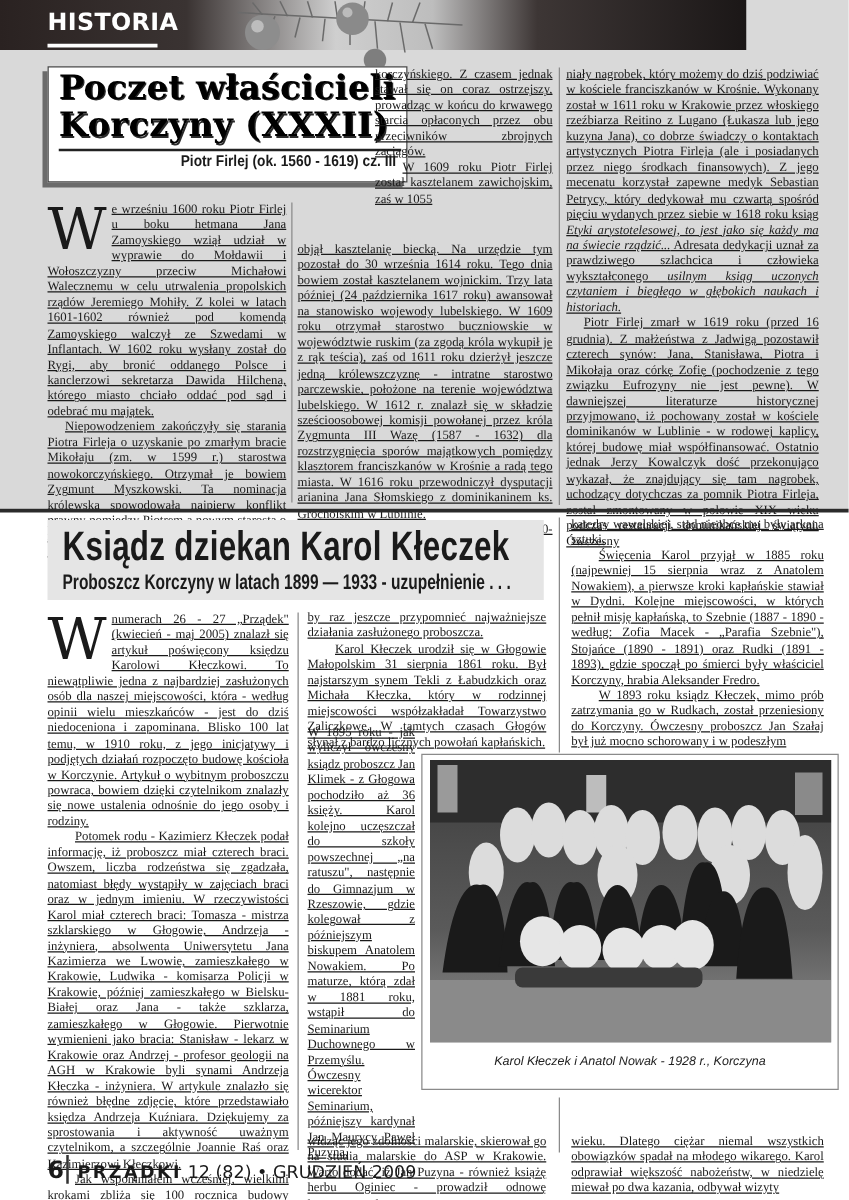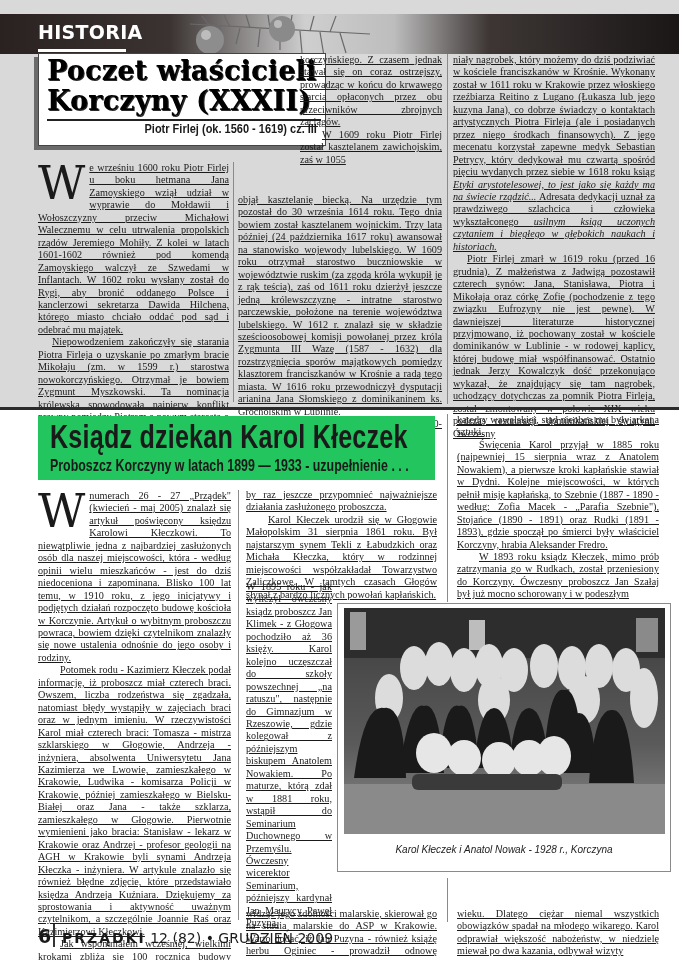--- a/index.html
+++ b/index.html
@@ -2,21 +2,21 @@
 <html><head>
 <meta charset="utf-8">
 <style>
   * { box-sizing: border-box; margin: 0; padding: 0; }
   html, body { width: 679px; height: 960px; overflow: hidden; background: #ffffff; }
   body { position: relative; font-family: "Liberation Serif", serif; color: #1a1a1a; }
 
   
   .top-panel { position: absolute; left: 0; top: 0; width: 679px; height: 407px; background: #d9d9d9; }
   .header-band {
-    position: absolute; left: 0; top: 14px; width: 679px; height: 40px;
+    position: absolute; left: 0; top: 0; width: 597px; height: 40px;
     background: linear-gradient(90deg, #2a2221 0%, #3a3332 25%, #cfcfcf 45%, #bdbdbd 58%, #3d3635 72%, #1b1717 100%);
   }
   .section-label {
     position: absolute; left: 38px; top: 7px; color: #fff;
     font-family: "DejaVu Sans", sans-serif; font-weight: bold; font-size: 19px; letter-spacing: 0.3px;
   }
   .section-underline { position: absolute; left: 38px; top: 35px; width: 88px; height: 3px; background: #fff; }
   .ornament { position: absolute; left: 180px; top: 0; width: 200px; height: 58px; }
 
   .title-box {
@@ -48,21 +48,21 @@
 
   .top-col1 { left: 38px; top: 162px; width: 191px; }
   .top-col2a { left: 300px; top: 54px; width: 142px; }
   .top-col2b { left: 238px; top: 194px; width: 204px; }
   .top-col3 { left: 453px; top: 54px; width: 202px; }
 
   .sep-thick { position: absolute; left: 0; top: 407px; width: 679px; height: 3px; background: #2b2b2b; }
 
   
   .headline-box {
-    position: absolute; left: 38px; top: 416px; width: 397px; height: 64px; background: #22c55e;
+    position: absolute; left: 38px; top: 416px; width: 397px; height: 64px; background: #e5e5e5;
   }
   .headline {
     position: absolute; left: 12px; top: 2px; white-space: nowrap;
     font-family: "Liberation Sans", sans-serif; font-weight: bold; font-size: 33px; line-height: 38px;
     color: #1a1a1a; transform: scaleX(0.76); transform-origin: left top; letter-spacing: 0.3px;
   }
   .subheadline {
     position: absolute; left: 12px; top: 40px; white-space: nowrap;
     font-family: "Liberation Sans", sans-serif; font-weight: bold; font-size: 17px; line-height: 20px;
     color: #1a1a1a; transform: scaleX(0.73); transform-origin: left top;

